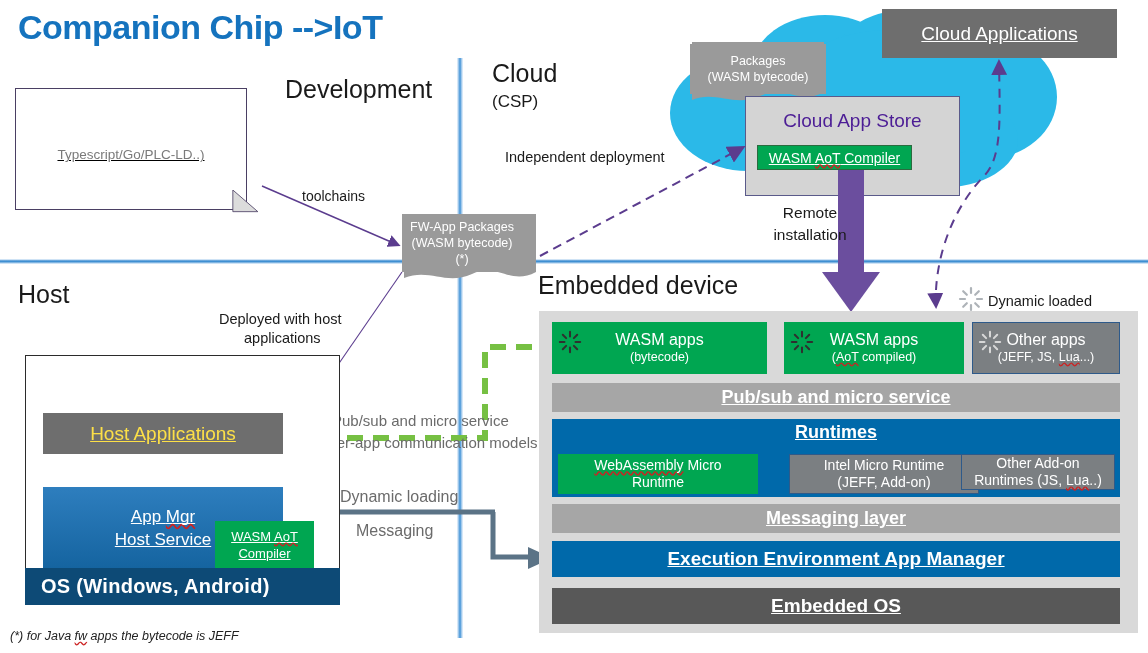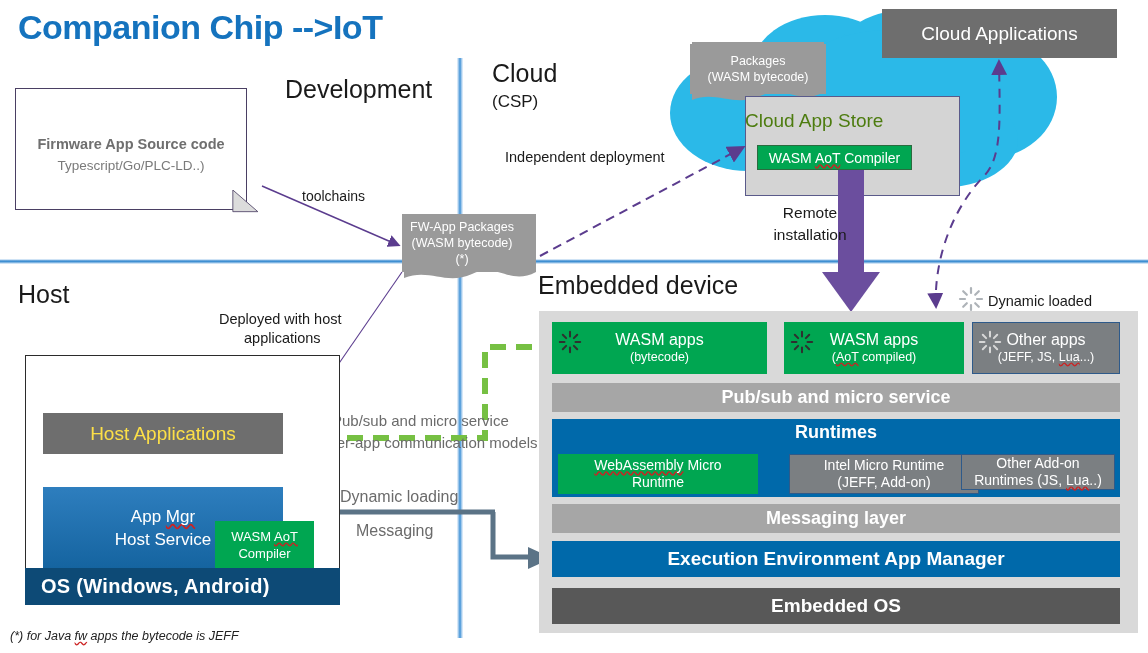--- a/index.html
+++ b/index.html
@@ -3,21 +3,21 @@
 <meta charset="utf-8">
 <title>Companion Chip --&gt;IoT</title>
 <style>
   html,body{margin:0;padding:0;background:#ffffff;}
   body{
     width:1148px;height:653px;position:relative;overflow:hidden;
     font-family:"Liberation Sans",sans-serif;
     -webkit-font-smoothing:antialiased;
   }
   .abs{position:absolute;}
-  .ctr{display:flex;align-items:center;justify-content:center;text-align:center;}
+  .ctr{display:flex;align-items:center;justify-content:center;text-align:center;text-decoration:underline;}
 
   
   #page-title{
     left:18px;top:2px;width:640px;height:50px;
     font-size:34px;font-weight:bold;color:#1573BE;
     letter-spacing:-0.5px;line-height:50px;
   }
 
   
   .hline{left:0;top:259px;width:1148px;height:5px;
@@ -48,21 +48,21 @@
   .pkg .l{line-height:1.28;}
 
   
   #cloud-svg{left:640px;top:5px;}
 
   
   #cloud-app-store{
     left:745px;top:96px;width:215px;height:100px;
     background:#d4d4d4;border:1px solid #5a5a8a;box-sizing:border-box;
   }
-  #cas-title{left:745px;top:110px;width:215px;text-align:left;font-size:19px;color:#4d7c0f;}
+  #cas-title{left:745px;top:110px;width:215px;text-align:center;font-size:19px;color:#4c1d95;}
   #wasm-aot-cloud{
     left:757px;top:145px;width:155px;height:25px;background:#00A651;
     border:1px solid #2b6b3f;box-sizing:border-box;
     font-size:14px;color:#ffffff;
   }
   #wasm-aot-cloud .sq{text-decoration:underline wavy #cc2222;text-decoration-skip-ink:none;}
 
   
   #cloud-applications{
     left:882px;top:9px;width:235px;height:49px;background:#6e6e6e;
@@ -128,21 +128,20 @@
     <ellipse cx="275" cy="48" rx="78" ry="44"></ellipse>
     <ellipse cx="345" cy="92" rx="72" ry="62"></ellipse>
     <ellipse cx="300" cy="135" rx="78" ry="48"></ellipse>
     <ellipse cx="195" cy="142" rx="88" ry="46"></ellipse>
     <ellipse cx="250" cy="95" rx="110" ry="70"></ellipse>
   </g>
 </svg>
 
 <div class="abs ctr" id="firmware-box">
   <div>
-    <div class="t1">Firmware App Source code</div>
     <div class="t2">Typescript/Go/PLC-LD..)</div>
   </div>
 </div>
 <svg class="abs" id="firmware-tail" width="34" height="30" viewBox="0 0 34 30">
   <polygon points="0,0 30,26 0,26" fill="#dcdcdc" stroke="#4a3f63" stroke-width="1"></polygon>
 </svg>
 
 <svg class="abs" style="left:402px;top:212px;" width="140" height="78" viewBox="0 0 140 78">
   <path d="M2,2 H134 V60 C108,74 96,50 70,62 C44,74 28,56 2,66 Z" fill="#9a9a9a"></path>
 </svg>

